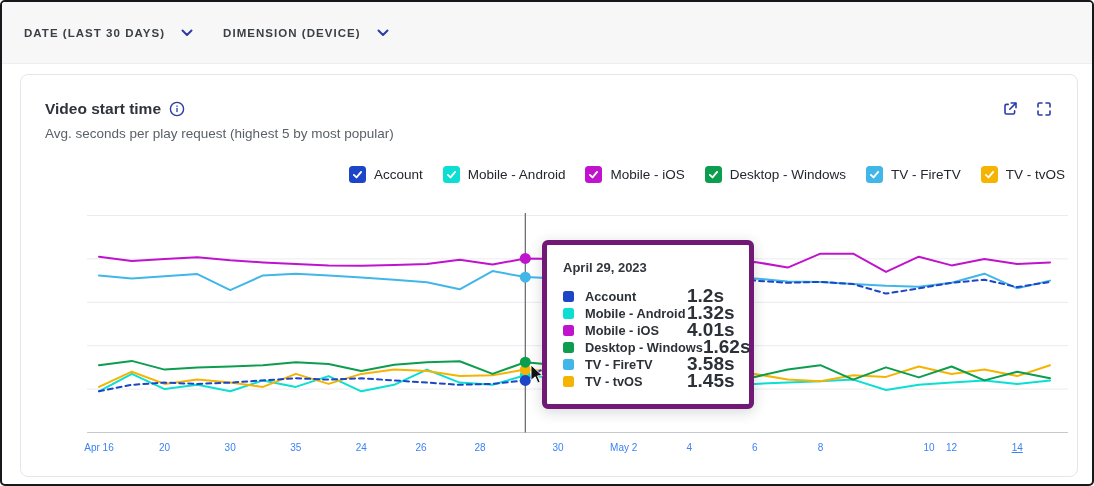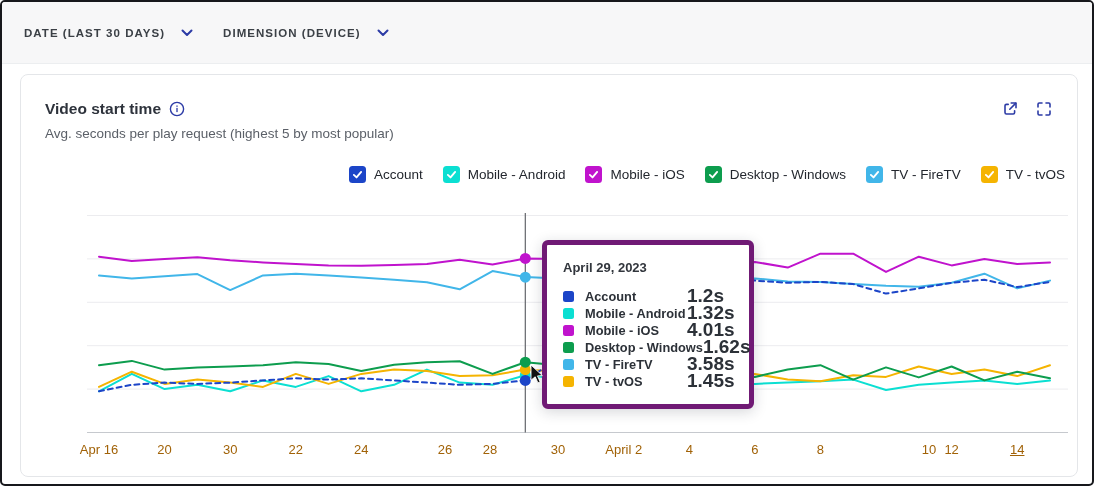--- a/index.html
+++ b/index.html
@@ -34,22 +34,22 @@
   .legend-item { display:flex; align-items:center; gap:8px; cursor:pointer; }
   .legend-item .cb { width:17px; height:17px; border-radius:3.5px; display:flex;
     align-items:center; justify-content:center; }
   .legend-item .lbl { font-size:13.5px; font-weight:500; color:#23272e; }
 
   
   #yAxis { position:absolute; left:40px; top:0; width:33px; height:100%; }
   #yAxis span { position:absolute; right:0; font-size:13px; color:#5f646b;
     line-height:16px; }
   #xAxis { position:absolute; left:0; top:440px; width:100%; height:20px; }
-  #xAxis span { position:absolute; transform:translateX(-50%); font-size:13px;
-    color:#a16207; white-space:nowrap; }
+  #xAxis span { position:absolute; transform:translateX(-50%); font-size:10px;
+    color:#3b82f6; white-space:nowrap; }
 
   
   #plot { position:absolute; left:0; top:0; pointer-events:none; }
 
   
   .tooltip { position:absolute; left:540px; top:238px; width:212px;
     background:#fff; border-radius:6px; border:5px solid #701a75;
     box-shadow:0 3px 14px rgba(30,34,48,.18); padding:15px 16px 13px 16px;
     z-index:5; }
   .tt-head { font-size:13px; font-weight:600; color:#32363d; margin-bottom:14px; }
@@ -164,26 +164,26 @@
           </svg>
         </span>
       <span class="lbl">TV - tvOS</span>
     </label>
   </div>
 
   <div id="xAxis">
       <span style="left: 97px;">Apr 16</span>
       <span style="left: 162.586px;">20</span>
       <span style="left: 228.172px;">30</span>
-      <span style="left: 293.759px;">22</span>
+      <span style="left: 293.759px;">35</span>
       <span style="left: 359.345px;">24</span>
-      <span style="left: 443px;">26</span>
-      <span style="left: 488px; text-align: center;">28</span>
+      <span style="left: 419px;">26</span>
+      <span style="left: 478px; text-align: center;">28</span>
       <span style="left: 556.103px; text-align: center;">30</span>
-      <span style="left: 621.69px;">April 2</span>
+      <span style="left: 621.69px;">May 2</span>
       <span style="left: 687.276px;">4</span>
       <span style="left: 752.862px;">6</span>
       <span style="left: 818.448px;">8</span>
       <span style="left: 884.034px; margin-left: 43px;">10</span>
       <span style="left: 949.621px;">12</span>
       <span style="left: 1015.21px; text-decoration: underline;">14</span>
     </div>
 
   <svg id="plot" width="1094" height="486" viewBox="0 0 1094 486">
       <line x1="85" x2="1066" y1="430.5" y2="430.5" stroke="#c6c9ce" stroke-width="1"></line>

